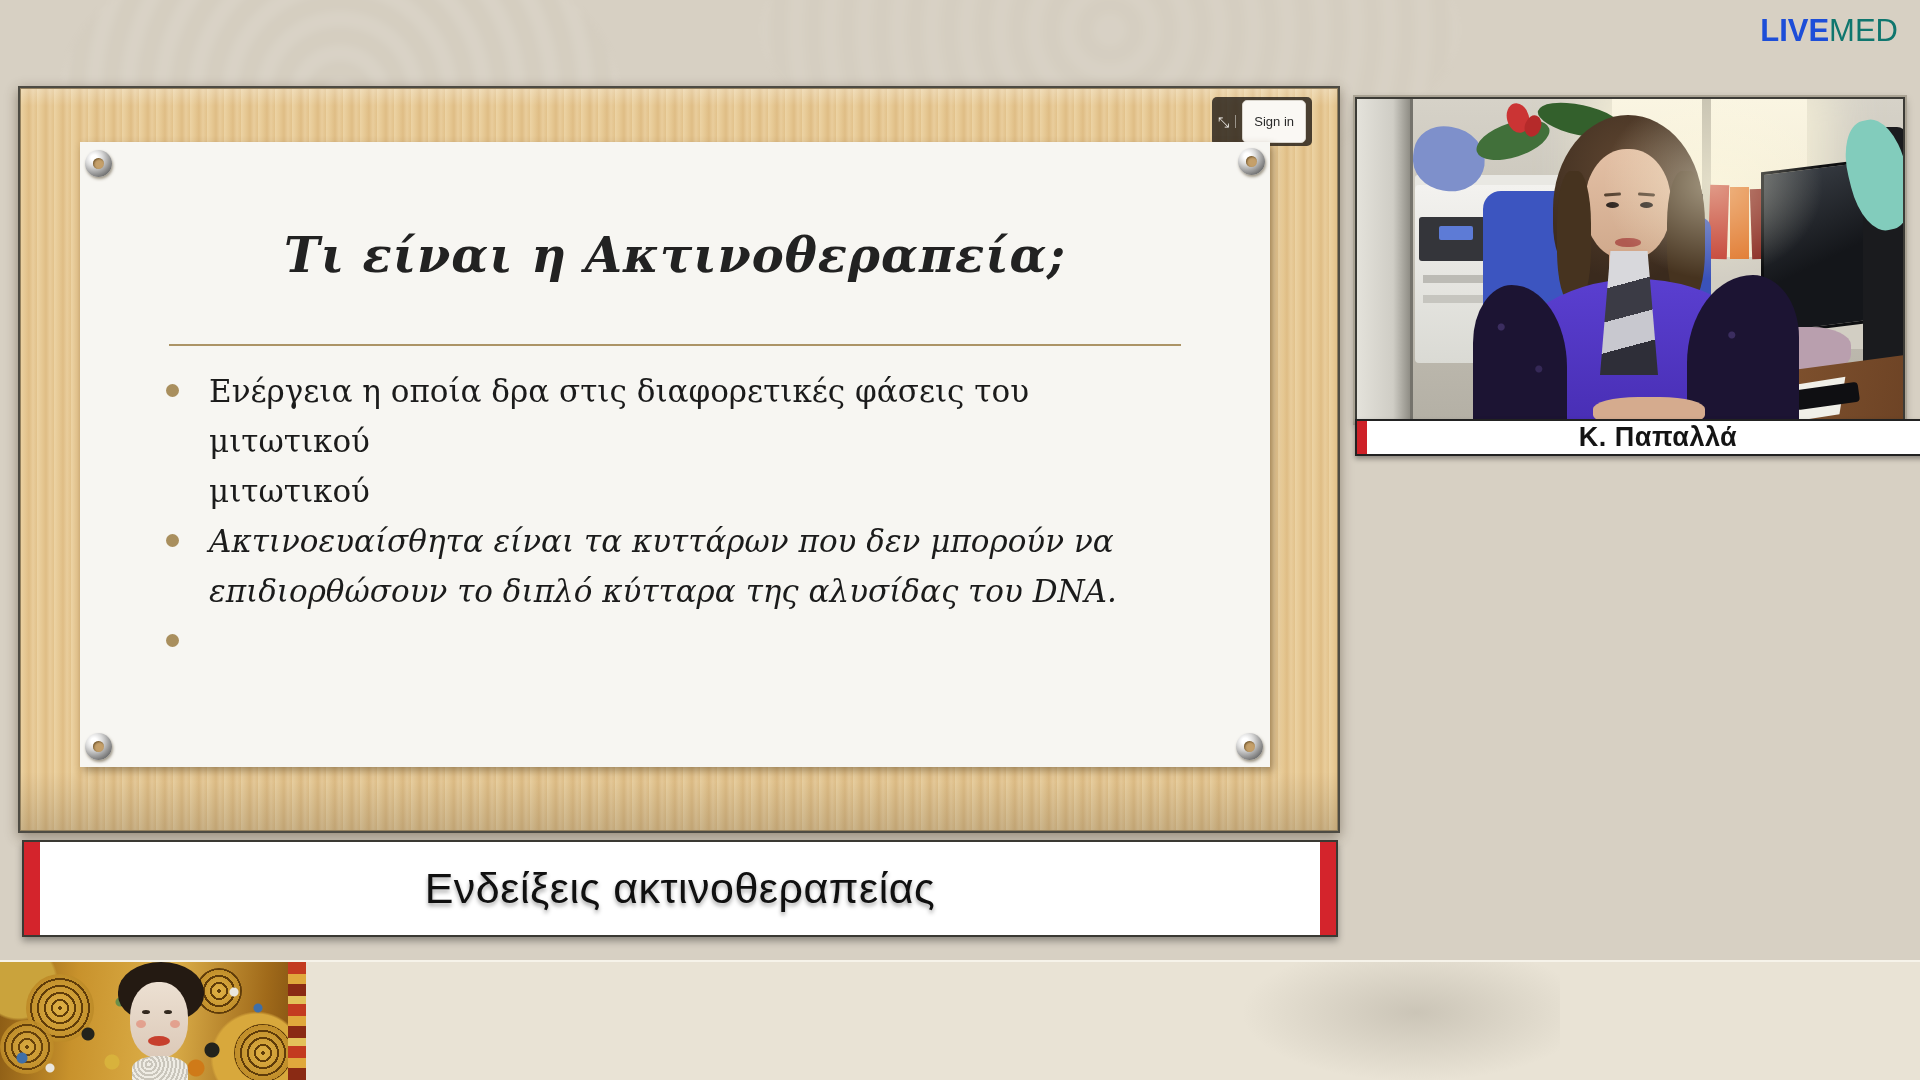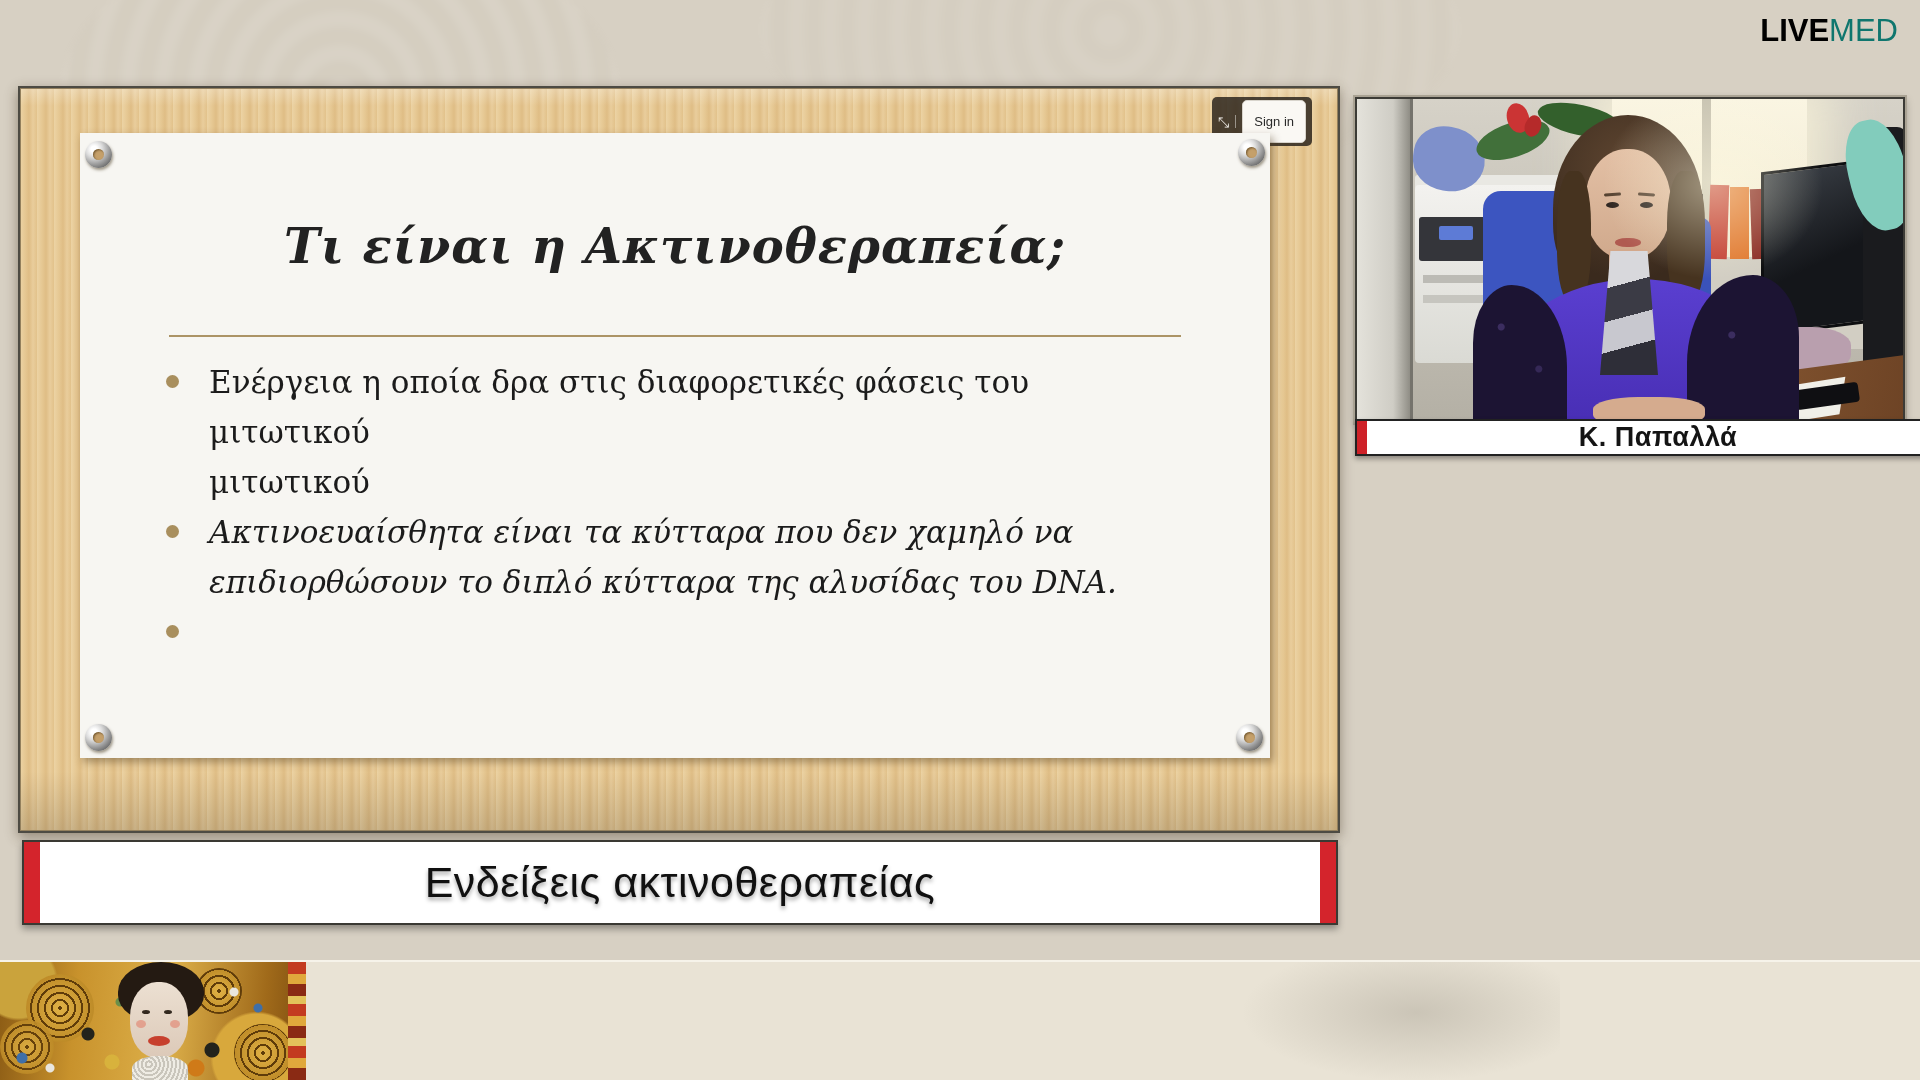--- a/index.html
+++ b/index.html
@@ -9,40 +9,40 @@
 
   
   .swirl{position:absolute;border-radius:50%;pointer-events:none;
     background:repeating-radial-gradient(circle at 50% 50%, rgba(255,255,255,.10) 0 16px, rgba(175,165,145,.10) 16px 34px);
     filter:blur(3px);opacity:.5;}
   .swirl.s1{left:60px;top:-70px;width:560px;height:330px;}
   .swirl.s2{left:760px;top:-120px;width:700px;height:300px;opacity:.35;}
 
   
   .brand{position:absolute;top:14px;right:22px;font-size:31px;line-height:34px;}
-  .brand .live{font-weight:700;color:#000000;}
+  .brand .live{font-weight:700;color:#1d4ed8;}
   .brand .med{font-weight:400;color:#0f766e;}
 
   
   .board{position:absolute;left:18px;top:86px;width:1322px;height:747px;
     border:2px solid #4d4b43;
     background:
       linear-gradient(180deg, rgba(255,255,255,.28) 0, rgba(255,255,255,0) 18px, rgba(0,0,0,0) 92%, rgba(0,0,0,.14)),
       repeating-linear-gradient(90deg,#ecd3a4 0px,#e6c893 5px,#dfbd85 9px,#e9cd9c 13px,#e2c28b 17px);
     box-shadow:0 4px 12px rgba(60,45,25,.45), inset 0 0 0 1px #93805d;}
 
   .viewer-controls{position:absolute;top:9px;right:26px;display:flex;align-items:center;gap:6px;
     background:rgba(38,32,26,.82);border-radius:5px;padding:3px 6px;}
   .collapse-ic{color:#f5f3ef;font-size:14px;line-height:14px;cursor:pointer;font-family:"DejaVu Sans",sans-serif;}
   .vdiv{width:1px;height:13px;background:rgba(255,255,255,.45);}
   .signin{background:#faf8f4;border:1px solid #d8d4cc;border-radius:5px;padding:13px 11px;
     font-size:13px;color:#2b2b2b;font-family:"Liberation Sans",sans-serif;cursor:pointer;}
 
   
-  .paper{position:absolute;left:60px;top:45px;width:1190px;height:625px;background:#f7f6f2;
+  .paper{position:absolute;left:60px;top:54px;width:1190px;height:625px;background:#f7f6f2;
     box-shadow:3px 4px 8px rgba(80,60,30,.45);}
   .pin{position:absolute;width:27px;height:27px;border-radius:50%;
     background:radial-gradient(circle at 34% 30%, #ffffff 0 12%, #dcdcdc 32%, #a5a5a5 55%, #6e6e6e 78%, #585858 100%);
     box-shadow:1px 2px 3px rgba(70,55,30,.5);}
   .pin::after{content:"";position:absolute;left:8px;top:8px;width:11px;height:11px;border-radius:50%;
     background:#c5a06a;box-shadow:inset 1px 1px 2px rgba(60,40,10,.6);}
   .pin.tl{left:5px;top:8px;} .pin.tr{right:5px;top:6px;} .pin.bl{left:5px;bottom:7px;} .pin.br{right:7px;bottom:7px;}
 
   .slide-title{margin:0;padding-top:84px;text-align:center;
     font-family:"DejaVu Serif","Liberation Serif",serif;font-style:italic;font-weight:700;
@@ -118,21 +118,21 @@
 
   
   .namebar{position:absolute;left:1355px;top:419px;width:606px;height:37px;background:#fff;
     border:2px solid #222;box-shadow:0 3px 5px rgba(0,0,0,.35);
     display:flex;align-items:center;justify-content:center;}
   .namebar .cap{position:absolute;top:0;bottom:0;width:10px;background:#ce2128;}
   .namebar .cap.l{left:0;} .namebar .cap.r{right:0;}
   .namebar .nm{font-size:27px;font-weight:700;color:#141414;letter-spacing:.5px;}
 
   
-  .lecturebar{position:absolute;left:22px;top:840px;width:1316px;height:85px;background:#fff;
+  .lecturebar{position:absolute;left:22px;top:840px;width:1316px;height:97px;background:#fff;
     border:2px solid #3a3933;box-shadow:0 4px 7px rgba(0,0,0,.35);
     display:flex;align-items:center;justify-content:center;}
   .lecturebar .cap{position:absolute;top:0;bottom:0;width:16px;background:#d4242c;}
   .lecturebar .cap.l{left:0;} .lecturebar .cap.r{right:0;}
   .lecturebar .lt{font-size:43px;color:#101010;letter-spacing:.5px;text-shadow:0 3px 4px rgba(0,0,0,.35);}
 
   
   .banner{position:absolute;left:0;top:960px;width:1920px;height:120px;background:#e9e3d5;border-top:2px solid #f6f3ea;}
   .banner-face{position:absolute;left:1240px;top:0;width:320px;height:120px;
     background:radial-gradient(ellipse at 55% 42%, rgba(125,118,105,.28), rgba(125,118,105,0) 70%);}
@@ -201,21 +201,21 @@
         <div class="bullet">
           <span class="dot"></span>
           <div class="blines b-reg">
             <div>Ενέργεια η οποία δρα στις διαφορετικές φάσεις του μιτωτικού</div>
             <div>μιτωτικού</div>
           </div>
         </div>
         <div class="bullet">
           <span class="dot"></span>
           <div class="blines b-ital">
-            <div>Ακτινοευαίσθητα είναι τα κύτταρα που δεν χαμηλό να</div>
+            <div>Ακτινοευαίσθητα είναι τα κυττάρων που δεν μπορούν να</div>
             <div>επιδιορθώσουν το διπλό κύτταρα της αλυσίδας του DNA.</div>
           </div>
         </div>
         <div class="bullet">
           <span class="dot"></span>
           <div class="blines b-empty"></div>
         </div>
       </div>
     </div>
   </div>

